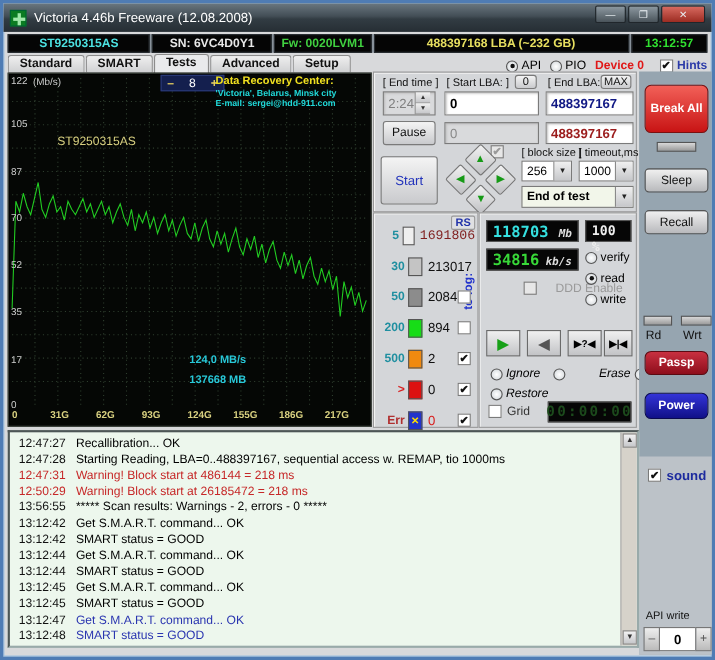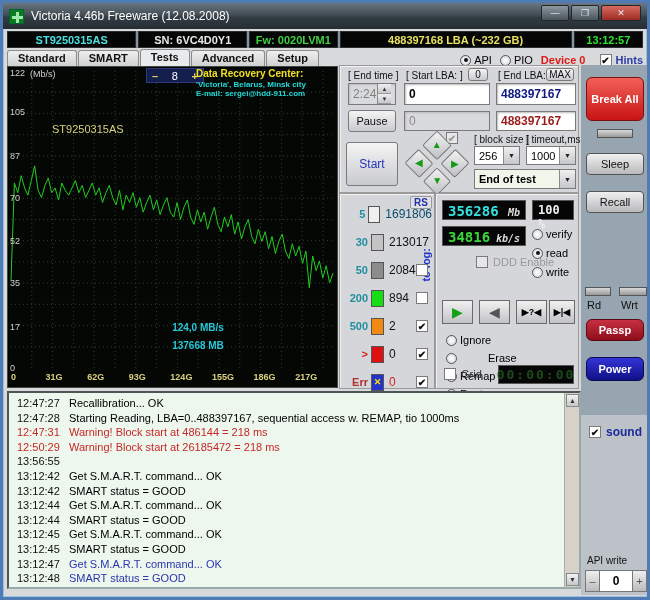--- a/index.html
+++ b/index.html
@@ -269,21 +269,21 @@
     </span>
   </div>
 
   <div class="panel" style="left:336px;top:190px;width:96px;height:196px;">
     <span class="rsbtn">RS</span>
     <span class="tolog">to log:</span>
     <div id="legend-rows" style="position:absolute;left:2px;top:6px;right:2px;">
         <div class="lrow">
           <span class="llabel" style="color: rgb(31, 143, 160);">5</span>
           <span class="lbox" style="background: rgb(239, 239, 239);"></span>
-          <span class="lcount" style="color: #0c4a6e;">1691806</span>
+          <span class="lcount" style="color: #7f1d1d; font-family: Liberation Mono, monospace;">1691806</span>
         </div>
         <div class="lrow">
           <span class="llabel" style="color: rgb(31, 143, 160);">30</span>
           <span class="lbox" style="background: rgb(196, 196, 196);"></span>
           <span class="lcount" style="color: rgb(17, 17, 17);">213017</span>
         </div>
         <div class="lrow">
           <span class="llabel" style="color: rgb(31, 143, 160);">50</span>
           <span class="lbox" style="background: rgb(140, 140, 140);"></span>
           <span class="lcount" style="color: rgb(17, 17, 17);">2084</span>
@@ -311,31 +311,31 @@
           <span class="llabel" style="color: rgb(176, 48, 48);">Err</span>
           <span class="lbox" style="background: rgb(34, 51, 204); color: rgb(255, 224, 0);">✕</span>
           <span class="lcount" style="color: rgb(216, 32, 32);">0</span>
           <span class="chk lchk">✔</span>
         </div>
       </div>
   </div>
 
   <div class="panel" style="left:432px;top:190px;width:144px;height:196px;">
     <span class="lcd" style="left:6px;top:6px;width:84px;height:20px;">
-      <span class="val cyan">356286</span>
+      <span class="val cyan">118703</span>
       <span class="unit">Mb</span>
     </span>
     <span class="lcd" style="left:96px;top:6px;width:42px;height:20px;">
       <span class="val wht" style="font-size:12px">100 %</span>
     </span>
     <span class="lcd" style="left:6px;top:32px;width:84px;height:20px;">
       <span class="val grn">34816</span>
       <span class="unit">kb/s</span>
     </span>
-    <span style="position:absolute;left:8px;top:62px;display:flex;gap:5px;align-items:center;color:#9a9a9a;font-size:11px;padding-left:32px;">
+    <span style="position:absolute;left:8px;top:62px;display:flex;gap:17px;align-items:center;color:#9a9a9a;font-size:11px;padding-left:32px;">
       <span class="chk dis" id="ddd-chk"></span>
       <span>DDD Enable</span>
     </span>
     <div id="mode-group" style="position:absolute;left:96px;top:34px;display:flex;flex-direction:column;gap:7px;">
         <span class="rwrap">
           <span class="radio"></span>
           <span style="font-size: 11px;">verify</span>
         </span>
         <span class="rwrap">
           <span class="radio sel"></span>
@@ -347,21 +347,21 @@
         </span>
       </div>
     <span class="pbtn" style="left:6px;top:106px;">
         <span class="tri" style="color:#17a017;">▶</span>
       </span>
     <span class="pbtn" style="left:43px;top:106px;">
         <span class="tri" style="color:#555;">◀</span>
       </span>
     <span class="pbtn" style="left:80px;top:106px;font-size:9px;font-weight:bold;">▶?◀</span>
     <span class="pbtn" style="left:113px;top:106px;width:26px;font-size:9px;font-weight:bold;">▶|◀</span>
-    <div id="action-group" style="position:absolute;left:10px;top:140px;width:128px;display:grid;grid-template-columns:1fr;gap:6px 4px;">
+    <div id="action-group" style="position:absolute;left:10px;top:140px;width:128px;display:grid;grid-template-columns:1fr 1fr 1fr;gap:6px 4px;font-style:italic;">
         <span class="rwrap">
           <span class="radio"></span>
           <span style="font-size: 11px;">Ignore</span>
         </span>
         <span class="rwrap">
           <span class="radio"></span>
           <span style="font-size: 11px; padding-left: 28px;">Erase</span>
         </span>
         <span class="rwrap">
           <span class="radio sel"></span>
@@ -416,20 +416,21 @@
         <div class="logline r">
           <span class="t">12:47:31</span>
           <span>Warning! Block start at 486144 = 218 ms</span>
         </div>
         <div class="logline r">
           <span class="t">12:50:29</span>
           <span>Warning! Block start at 26185472 = 218 ms</span>
         </div>
         <div class="logline k">
           <span class="t">13:56:55</span>
+          <span>***** Scan results: Warnings - 2, errors - 0 *****</span>
         </div>
         <div class="logline k">
           <span class="t">13:12:42</span>
           <span>Get S.M.A.R.T. command... OK</span>
         </div>
         <div class="logline k">
           <span class="t">13:12:42</span>
           <span>SMART status = GOOD</span>
         </div>
         <div class="logline k">

